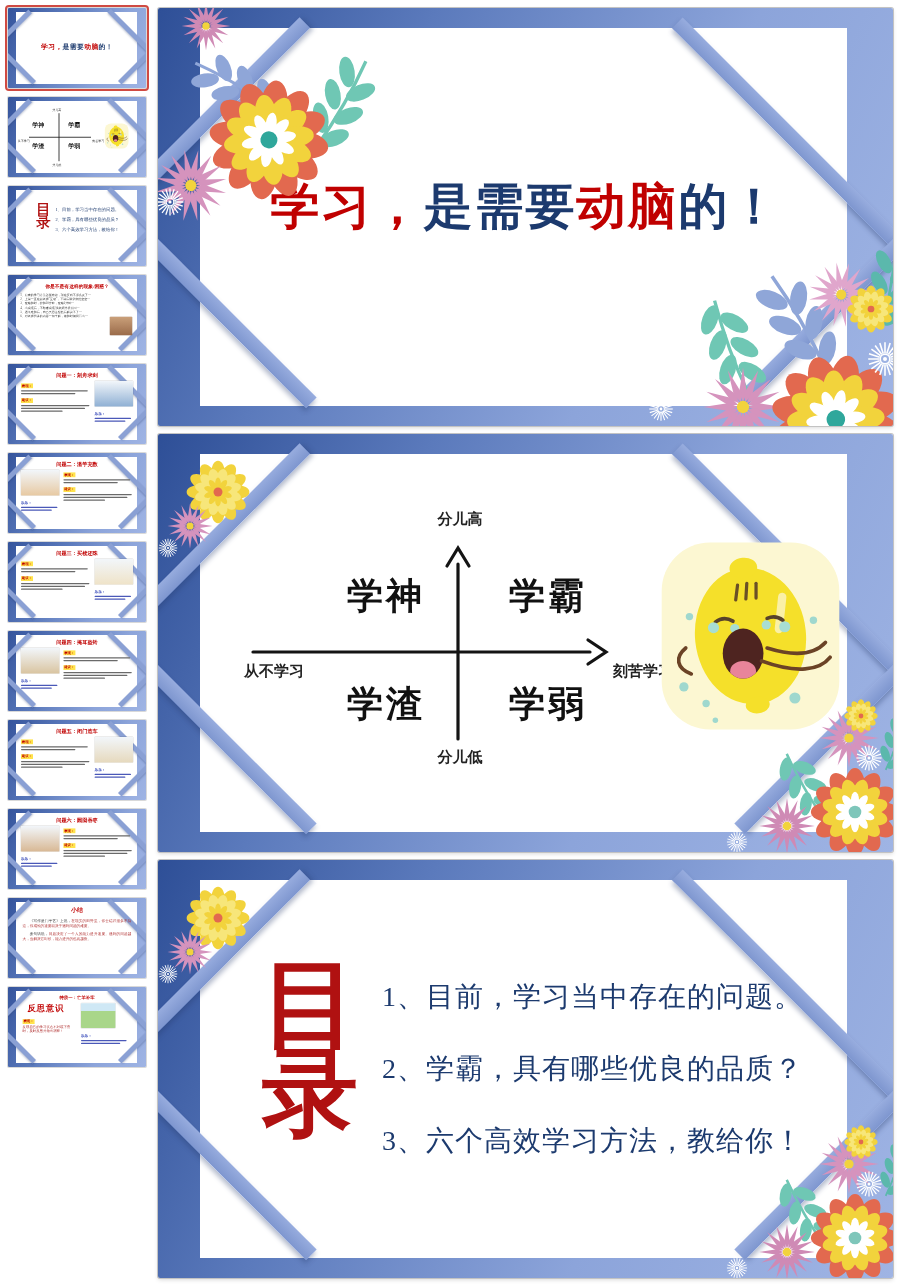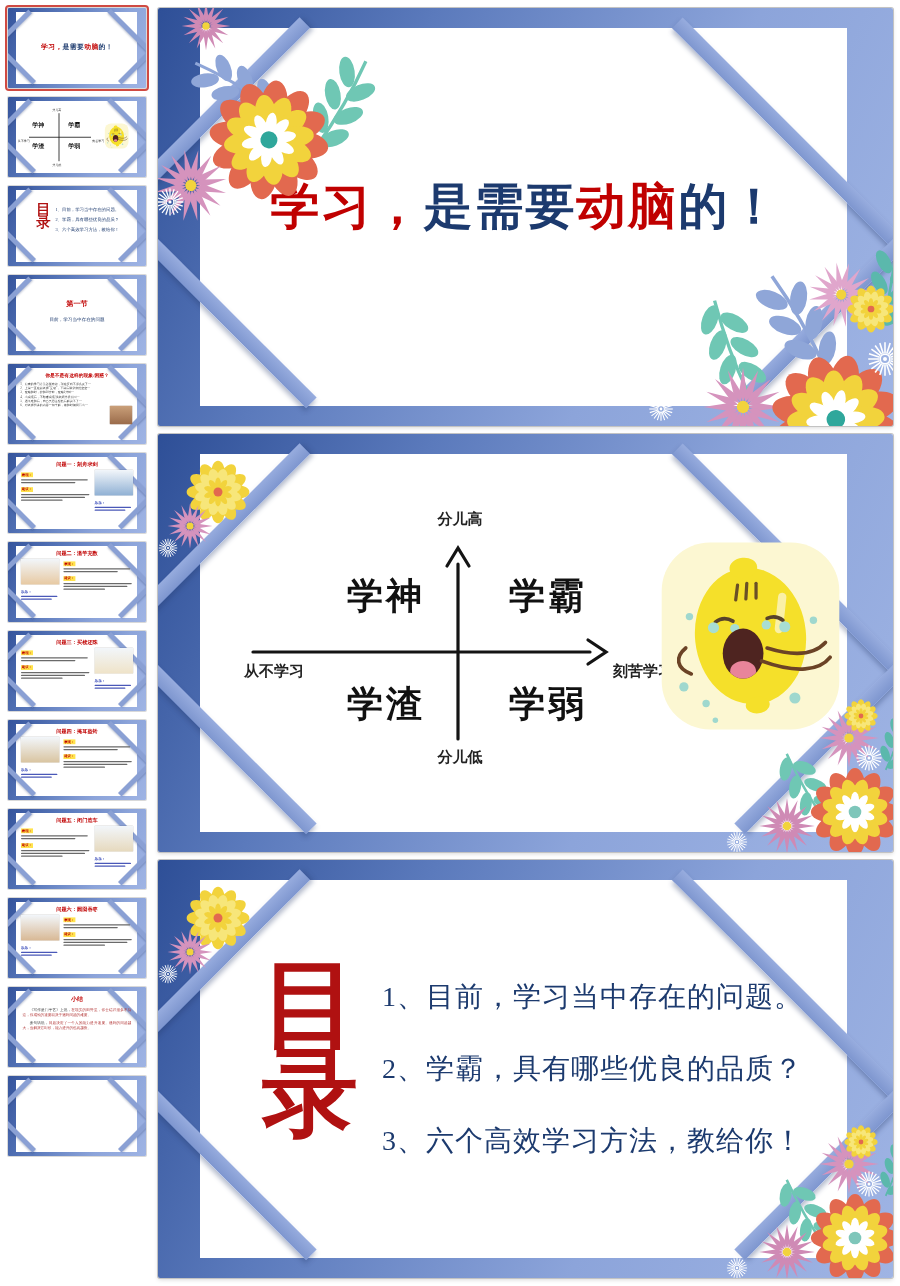--- a/index.html
+++ b/index.html
@@ -310,37 +310,20 @@
       <div class="tframe">
         <div class="tinner"></div>
         <i class="trib tr-tl"></i>
         <i class="trib tr-tr"></i>
         <i class="trib tr-bl"></i>
         <i class="trib tr-br"></i>
         <div class="tflow tl"></div>
         <div class="tflow br"></div>
         <div class="tcontent">
             <div class="tscale">
-              <div class="t-sec-head">第一节</div>
-              <div class="t-sec-sub">目前，学习当中存在的问题</div>
-            </div>
-          </div>
-      </div>
-    </div>
-      <div class="thumb">
-      <div class="tframe">
-        <div class="tinner"></div>
-        <i class="trib tr-tl"></i>
-        <i class="trib tr-tr"></i>
-        <i class="trib tr-bl"></i>
-        <i class="trib tr-br"></i>
-        <div class="tflow tl"></div>
-        <div class="tflow br"></div>
-        <div class="tcontent">
-            <div class="tscale">
               <div class="t-head" style="font-size: 12px; top: 8px;">你是不是有这样的现象/困惑？</div>
               <div style="position: absolute; left: 8px; top: 32px; width: 230px; font-size: 7.5px; line-height: 1.45; color: rgb(51, 51, 51);">
                 <div style="white-space: nowrap; overflow: hidden;">1、原来的学习方法还挺有效，现在反而不那么灵了···</div>
                 <div style="white-space: nowrap; overflow: hidden;">2、上课一直在跟老师“互动”，下课后脑袋依然空空···</div>
                 <div style="white-space: nowrap; overflow: hidden;">3、改错题时，抄题30分钟，改错2分钟···</div>
                 <div style="white-space: nowrap; overflow: hidden;">4、出成绩后，不敢看成绩/找老师分析原因···</div>
                 <div style="white-space: nowrap; overflow: hidden;">5、遇见难题后，自己冥思苦想然后解决不了···</div>
                 <div style="white-space: nowrap; overflow: hidden;">6、对老师所讲的内容一知半解，做题时漏洞百出···</div>
               </div>
               <div class="timg" style="position: absolute; left: 232px; top: 92px; width: 56px; height: 46px; background: linear-gradient(rgb(202, 160, 122), rgb(154, 107, 74));"></div>
@@ -562,20 +545,29 @@
     </div>
       <div class="thumb">
       <div class="tframe">
         <div class="tinner"></div>
         <i class="trib tr-tl"></i>
         <i class="trib tr-tr"></i>
         <i class="trib tr-bl"></i>
         <i class="trib tr-br"></i>
         <div class="tflow tl"></div>
         <div class="tflow br"></div>
+        <div class="tcontent">
+            <div class="tscale">
+              <div class="t-head" style="font-size: 11px; top: 6px;">特质一：亡羊补牢</div>
+              <div style="position: absolute; left: 26px; top: 26px; font-size: 21px; font-weight: 700; color: rgb(192, 0, 0); letter-spacing: 2px;">反思意识</div>
+              <div style="position: absolute; left: 14px; top: 62px; width: 128px;"><span class="chip">表现：</span><div style="font-size: 8.5px; color: rgb(176, 48, 48); line-height: 1.4;">发现自己的学习状态不对或下滑时，及时反思并做出调整！</div></div>
+              <div class="timg" style="position: absolute; left: 160px; top: 28px; width: 86px; height: 62px; background: linear-gradient(rgb(207, 232, 245) 30%, rgb(169, 214, 138) 30%);"></div>
+              <div style="position: absolute; left: 160px; top: 98px; width: 120px;"><span class="notechip">乐乐：</span><div class="bar blue" style="width: 95%;"></div><div class="bar blue" style="width: 82%;"></div></div>
+            </div>
+          </div>
       </div>
     </div>
     </aside>
 
   <main class="canvas">
 
     <section class="slide">
       <div class="inner"></div>
       <i class="rib r-tl"></i>
       <i class="rib r-tr"></i>

